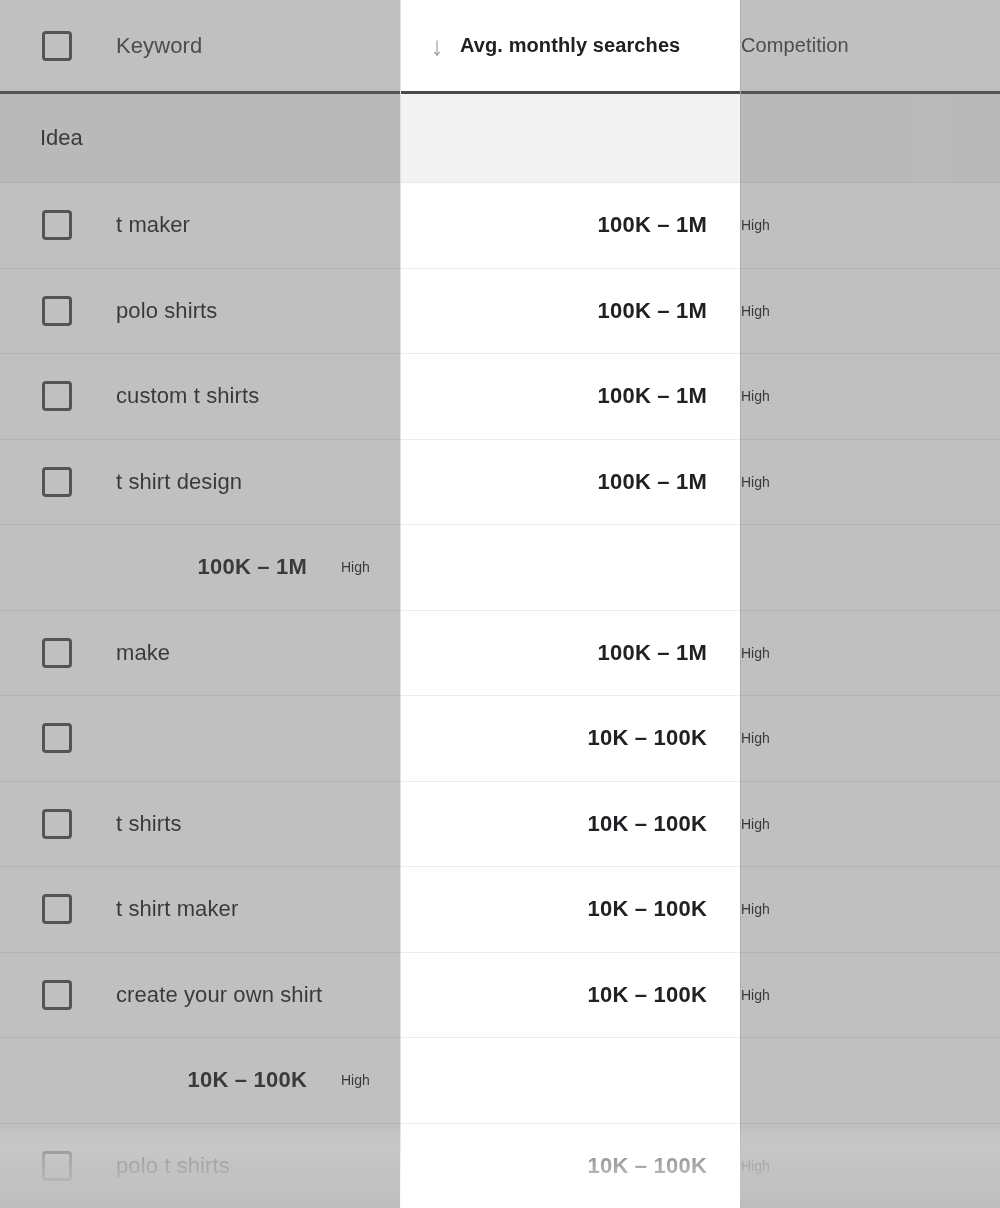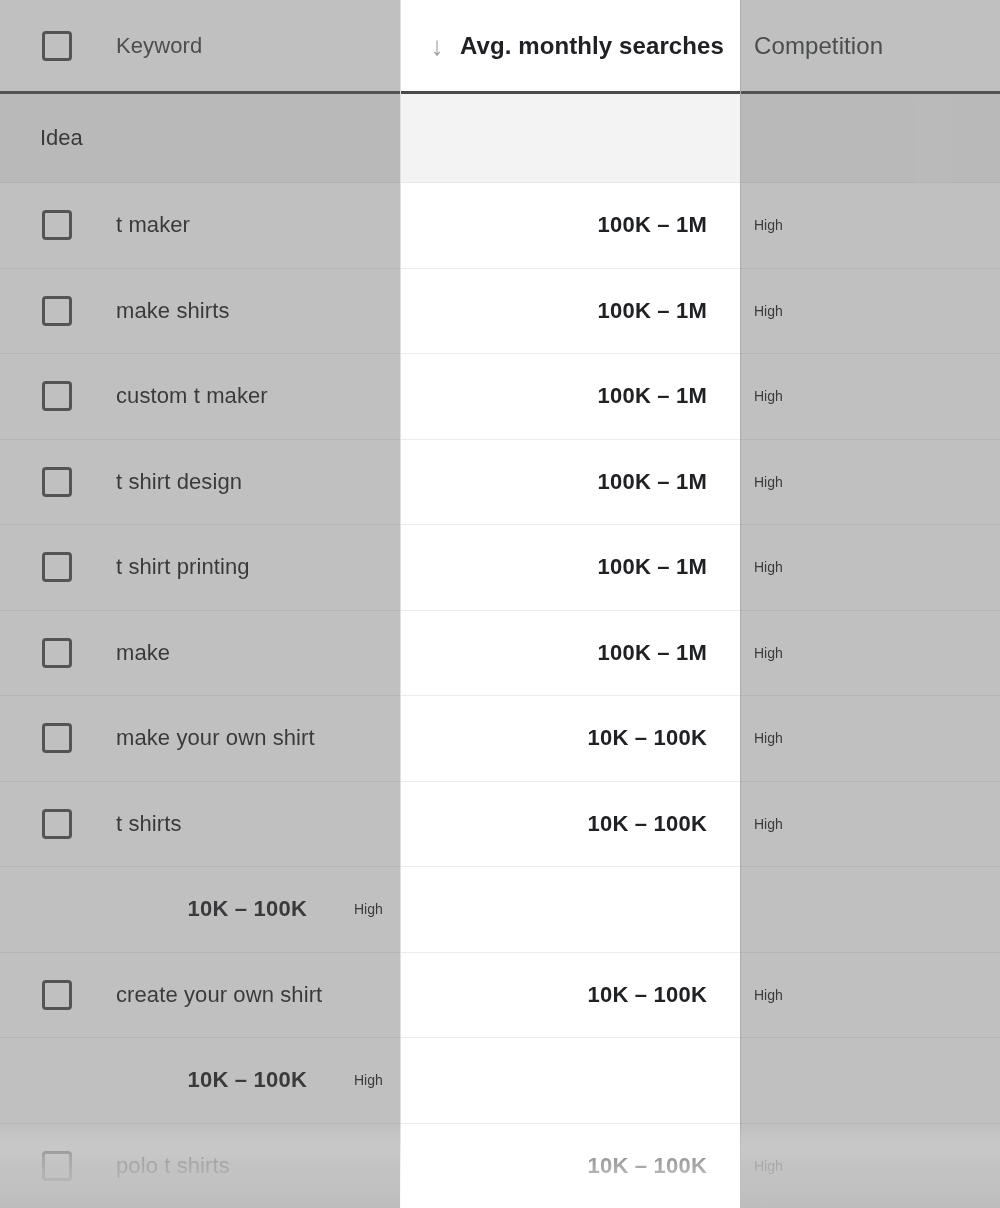--- a/index.html
+++ b/index.html
@@ -78,21 +78,21 @@
     padding-right: 0;
     padding-left: 24px;
   }
   .col-competition {
     width: 260px;
     flex: 0 0 260px;
     display: flex;
     align-items: center;
     box-sizing: border-box;
     height: 100%;
-    padding-left: 14px;
+    padding-left: 1px;
   }
 
   
   .checkbox {
     width: 30px;
     height: 30px;
     flex: 0 0 30px;
     box-sizing: border-box;
     border: 3px solid #4b4b4b;
     border-radius: 4px;
@@ -104,21 +104,21 @@
     color: #1f1f1f;
     letter-spacing: 0.1px;
     white-space: nowrap;
   }
   .row.header .col-keyword .kw-label {
     color: #3c4043;
   }
 
   
   .head-text {
-    font-size: 24px;
+    font-size: 20px;
     color: #3c4043;
     letter-spacing: 0.1px;
     white-space: nowrap;
   }
   .head-text.sorted {
     font-weight: bold;
     color: #202124;
   }
   .sort-arrow {
     display: inline-block;
@@ -253,33 +253,33 @@
           <div class="col-searches">
             <span class="val">100K – 1M</span>
           </div>
           <div class="col-competition">
             <span class="comp">High</span>
           </div>
         </div>
         <div class="row data">
           <div class="col-keyword">
             <span class="checkbox"></span>
-            <span class="kw-label">make shirts</span>
-          </div>
-          <div class="col-searches">
-            <span class="val">100K – 1M</span>
-          </div>
-          <div class="col-competition">
-            <span class="comp">High</span>
-          </div>
-        </div>
-        <div class="row data">
-          <div class="col-keyword">
-            <span class="checkbox"></span>
-            <span class="kw-label">custom t maker</span>
+            <span class="kw-label">polo shirts</span>
+          </div>
+          <div class="col-searches">
+            <span class="val">100K – 1M</span>
+          </div>
+          <div class="col-competition">
+            <span class="comp">High</span>
+          </div>
+        </div>
+        <div class="row data">
+          <div class="col-keyword">
+            <span class="checkbox"></span>
+            <span class="kw-label">custom t shirts</span>
           </div>
           <div class="col-searches">
             <span class="val">100K – 1M</span>
           </div>
           <div class="col-competition">
             <span class="comp">High</span>
           </div>
         </div>
         <div class="row data">
           <div class="col-keyword">
@@ -287,24 +287,20 @@
             <span class="kw-label">t shirt design</span>
           </div>
           <div class="col-searches">
             <span class="val">100K – 1M</span>
           </div>
           <div class="col-competition">
             <span class="comp">High</span>
           </div>
         </div>
         <div class="row data">
-          <div class="col-keyword">
-            <span class="checkbox"></span>
-            <span class="kw-label">t shirt printing</span>
-          </div>
           <div class="col-searches">
             <span class="val">100K – 1M</span>
           </div>
           <div class="col-competition">
             <span class="comp">High</span>
           </div>
         </div>
         <div class="row data">
           <div class="col-keyword">
             <span class="checkbox"></span>
@@ -313,21 +309,20 @@
           <div class="col-searches">
             <span class="val">100K – 1M</span>
           </div>
           <div class="col-competition">
             <span class="comp">High</span>
           </div>
         </div>
         <div class="row data">
           <div class="col-keyword">
             <span class="checkbox"></span>
-            <span class="kw-label">make your own shirt</span>
           </div>
           <div class="col-searches">
             <span class="val">10K – 100K</span>
           </div>
           <div class="col-competition">
             <span class="comp">High</span>
           </div>
         </div>
         <div class="row data">
           <div class="col-keyword">
@@ -335,20 +330,24 @@
             <span class="kw-label">t shirts</span>
           </div>
           <div class="col-searches">
             <span class="val">10K – 100K</span>
           </div>
           <div class="col-competition">
             <span class="comp">High</span>
           </div>
         </div>
         <div class="row data">
+          <div class="col-keyword">
+            <span class="checkbox"></span>
+            <span class="kw-label">t shirt maker</span>
+          </div>
           <div class="col-searches">
             <span class="val">10K – 100K</span>
           </div>
           <div class="col-competition">
             <span class="comp">High</span>
           </div>
         </div>
         <div class="row data">
           <div class="col-keyword">
             <span class="checkbox"></span>

